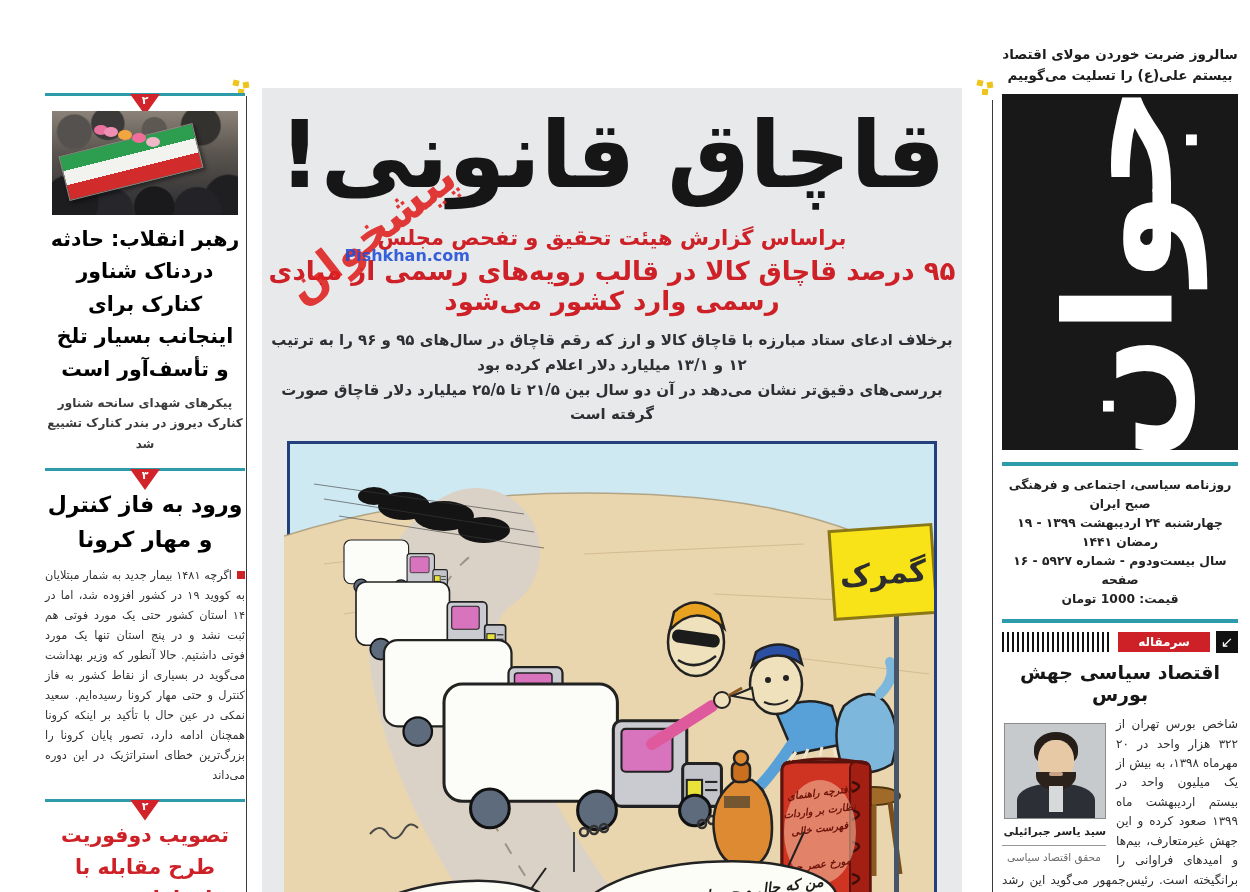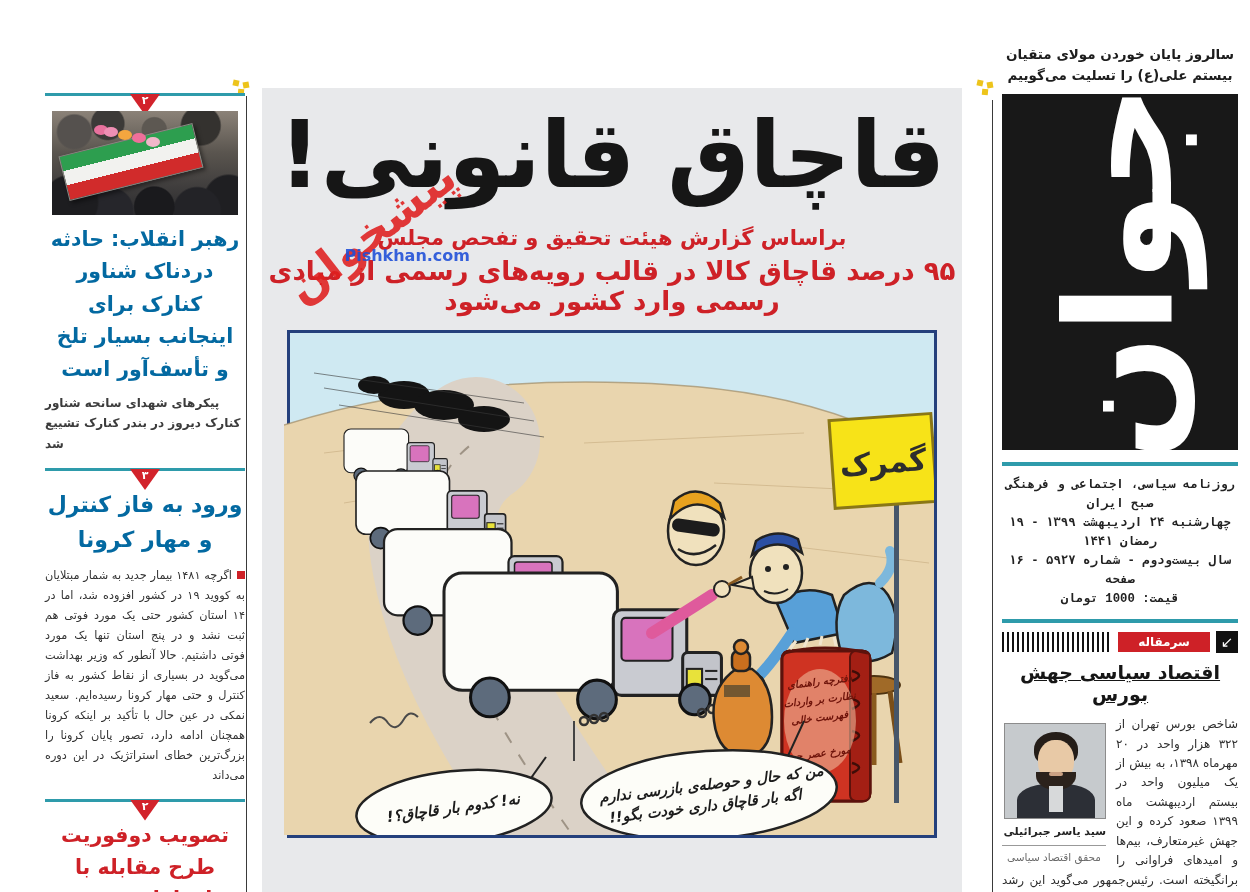--- a/index.html
+++ b/index.html
@@ -35,23 +35,23 @@
        radial-gradient(circle at 55% 92%, #1a1a1d 0 14%, transparent 15%),
        radial-gradient(circle at 78% 96%, #232327 0 13%, transparent 14%),
        radial-gradient(circle at 95% 85%, #1f1f22 0 12%, transparent 13%),
        linear-gradient(180deg,#8b8278 0%, #5a554f 40%, #2a2a2e 100%);
      overflow:hidden; }
   .coffin { position:absolute; left:10px; top:28px; width:138px; height:46px; transform:rotate(-14deg);
      background:linear-gradient(180deg,#2d9e4f 0 33%, #f2f2ef 33% 66%, #d12b2b 66% 100%);
      border:1px solid #8a8a84; box-shadow:2px 3px 4px rgba(0,0,0,.45); }
   .flowers { position:absolute; left:52px; top:16px; width:14px; height:10px; background:#ef8fb4; border-radius:50%;
      box-shadow:14px 3px 0 #f3a63f, 28px 6px 0 #ef6f9a, 42px 10px 0 #f0b7c9, -10px -2px 0 #e8719d; }
-  .sb-h2 { font-size:20.5px; font-weight:bold; color:#0369a1; text-align:center; line-height:1.58; margin:4px 2px 8px 2px; }
+  .sb-h2 { font-size:20.5px; font-weight:bold; color:#000000; text-align:center; line-height:1.58; margin:4px 2px 8px 2px; }
   .sb-h2.red { color:#ce2127; }
-  .sb-sub { font-size:12px; font-weight:bold; color:#3c3c3c; text-align:left; line-height:1.7; margin-bottom:14px; }
+  .sb-sub { font-size:12px; font-weight:bold; color:#3c3c3c; text-align:center; line-height:1.7; margin-bottom:14px; }
   .sb-body { font-size:11.3px; color:#333; text-align:justify; line-height:1.78; margin-bottom:12px; }
   .bullet { display:inline-block; width:8px; height:8px; background:#ce2127; margin-left:5px; }
 
   
   .lead { position:absolute; left:262px; top:88px; width:700px; height:804px; background:#e8e9eb; direction:rtl; }
   .lead-headline { font-size:92px; font-weight:bold; color:#161616; text-align:center; line-height:1.35;
                    letter-spacing:-2px; margin-top:6px; }
   .kicker1 { font-size:21px; font-weight:bold; color:#ce2127; text-align:center; margin-top:8px; }
   .kicker2 { font-size:26px; font-weight:bold; color:#ce2127; text-align:center; margin-top:6px; }
   .deck { font-size:15px; font-weight:bold; color:#2e2e33; text-align:center; line-height:1.65; margin-top:12px; }
@@ -60,29 +60,29 @@
   .wm-en { display:block; font-size:16px; font-weight:bold; color:#1d4ed8; opacity:.88; margin-top:-6px; text-align:right; }
   .cartoon { position:relative; width:650px; height:508px; margin:14px auto 0 auto; border:3px solid #24407c; background:#cfe9f2; }
 
   
   .rightcol { position:absolute; left:1002px; top:44px; width:236px; direction:rtl; }
   .condolence { font-size:13.5px; font-weight:bold; color:#1d1d1d; text-align:center; line-height:1.55; margin-bottom:8px; }
   .logo-box { width:236px; height:356px; background:#181818; display:flex; align-items:center; justify-content:center; overflow:hidden; }
   .logo-box span { display:block; transform:rotate(-90deg); color:#fff; font-size:148px; font-weight:bold;
                    white-space:nowrap; line-height:1; }
   .cyan-rule { height:4px; background:#2e9bab; margin:6px 0; }
-  .pubinfo { font-size:12.3px; font-weight:bold; color:#222; text-align:center; line-height:1.55; padding:4px 0;font-family:Liberation Mono, monospace; }
+  .pubinfo { font-size:12.3px; font-weight:bold; color:#222; text-align:center; line-height:1.55; padding:4px 0; }
   .ed-header { display:flex; flex-direction:row; align-items:center; gap:6px; margin:8px 0 6px 0; direction:rtl; }
   .ed-arrow { width:22px; height:22px; background:#111; color:#fff; font-size:15px; display:flex;
               align-items:center; justify-content:center; flex:0 0 auto; }
   .ed-label { background:#ce2127; color:#fff; font-size:12px; font-weight:bold; text-align:center;
               padding:3px 0; width:92px; flex:0 0 auto; }
   .barcode { flex:1 1 auto; height:20px;
              background:repeating-linear-gradient(90deg,#111 0 2px,#fff 2px 5px); }
-  .ed-title { font-size:19px; font-weight:bold; color:#161616; text-align:center; margin:8px 0 10px 0;text-decoration:underline; }
+  .ed-title { font-size:19px; font-weight:bold; color:#161616; text-align:center; margin:8px 0 10px 0; }
   .ed-article { font-size:12px; color:#2e2e2e; text-align:justify; line-height:1.62; }
   .author-box { float:left; width:104px; margin:8px 10px 4px 0; direction:rtl; }
   .author-photo { position:relative; width:102px; height:96px; background:#c6cacd; border:1px solid #8c8c8c; overflow:hidden; }
   .ap-hair { position:absolute; left:29px; top:8px; width:44px; height:34px; background:#241d18; border-radius:50% 50% 40% 40%; }
   .ap-face { position:absolute; left:33px; top:16px; width:36px; height:42px; background:#e8c9a6; border-radius:46%; }
   .ap-beard { position:absolute; left:31px; top:38px; width:40px; height:28px; background:#2b221c; border-radius:40% 40% 50% 50%;
               clip-path:polygon(0 35%,100% 35%,100% 100%,0 100%); }
   .ap-mouth { position:absolute; left:44px; top:48px; width:14px; height:4px; background:#caa184; border-radius:2px; }
   .ap-suit { position:absolute; left:12px; top:60px; width:78px; height:40px; background:#2c2f36; border-radius:40% 40% 0 0; }
   .ap-shirt { position:absolute; left:44px; top:62px; width:14px; height:26px; background:#d7d9da; }
@@ -142,20 +142,24 @@
       </div>
       <h2 class="sb-h2 red">تصویب دوفوریت طرح مقابله با اقدامات رژیم صهیونیستی</h2>
 
     </section>
   </aside>
 
   <main class="lead">
     <h1 class="lead-headline">قاچاق قانونی!</h1>
     <div class="kicker1">براساس گزارش هیئت تحقیق و تفحص مجلس</div>
     <div class="kicker2">۹۵ درصد قاچاق کالا در قالب رویه‌های رسمی از مبادی رسمی وارد کشور می‌شود</div>
+    <div class="deck">
+      <div>برخلاف ادعای ستاد مبارزه با قاچاق کالا و ارز که رقم قاچاق در سال‌های ۹۵ و ۹۶ را به ترتیب ۱۲ و ۱۳/۱ میلیارد دلار اعلام کرده بود</div>
+      <div>بررسی‌های دقیق‌تر نشان می‌دهد در آن دو سال بین ۲۱/۵ تا ۲۵/۵ میلیارد دلار قاچاق صورت گرفته است</div>
+    </div>
 
     <div class="watermark">
       <span class="wm-fa">پیشخوان</span>
       <span class="wm-en">Pishkhan.com</span>
     </div>
 
     <div class="cartoon">
       <svg width="650" height="502" viewBox="0 0 650 502" xmlns="http://www.w3.org/2000/svg">
 
         <path d="M0,92 Q170,38 390,52 Q550,62 650,128 L650,502 L0,502 Z" fill="#e9d5ae"></path>
@@ -292,21 +296,21 @@
           <line x1="262" y1="424" x2="242" y2="452" stroke="#222" stroke-width="2"></line>
           <ellipse cx="170" cy="474" rx="98" ry="36" fill="#fdfdf8" stroke="#222" stroke-width="2.5" transform="rotate(-6 170 474)"></ellipse>
           <text x="170" y="480" text-anchor="middle" font-size="15" font-weight="bold" font-style="italic" fill="#1c1c1c" transform="rotate(-8 170 480)">نه! کدوم بار قاچاق؟!</text>
         </g>
       </svg>
     </div>
   </main>
 
   <section class="rightcol">
     <div class="condolence">
-      <div>سالروز پایان خوردن مولای متقیان</div>
+      <div>سالروز ضربت خوردن مولای اقتصاد</div>
       <div>بیستم علی(ع) را تسلیت می‌گوییم</div>
     </div>
     <div class="logo-box">
       <span>جوان</span>
     </div>
     <div class="cyan-rule" style="margin-top:12px;"></div>
     <div class="pubinfo">
       <div>روزنامه سیاسی، اجتماعی و فرهنگی صبح ایران</div>
       <div>چهارشنبه ۲۴ اردیبهشت ۱۳۹۹ - ۱۹ رمضان ۱۴۴۱</div>
       <div>سال بیست‌ودوم - شماره ۵۹۲۷ - ۱۶ صفحه</div>

